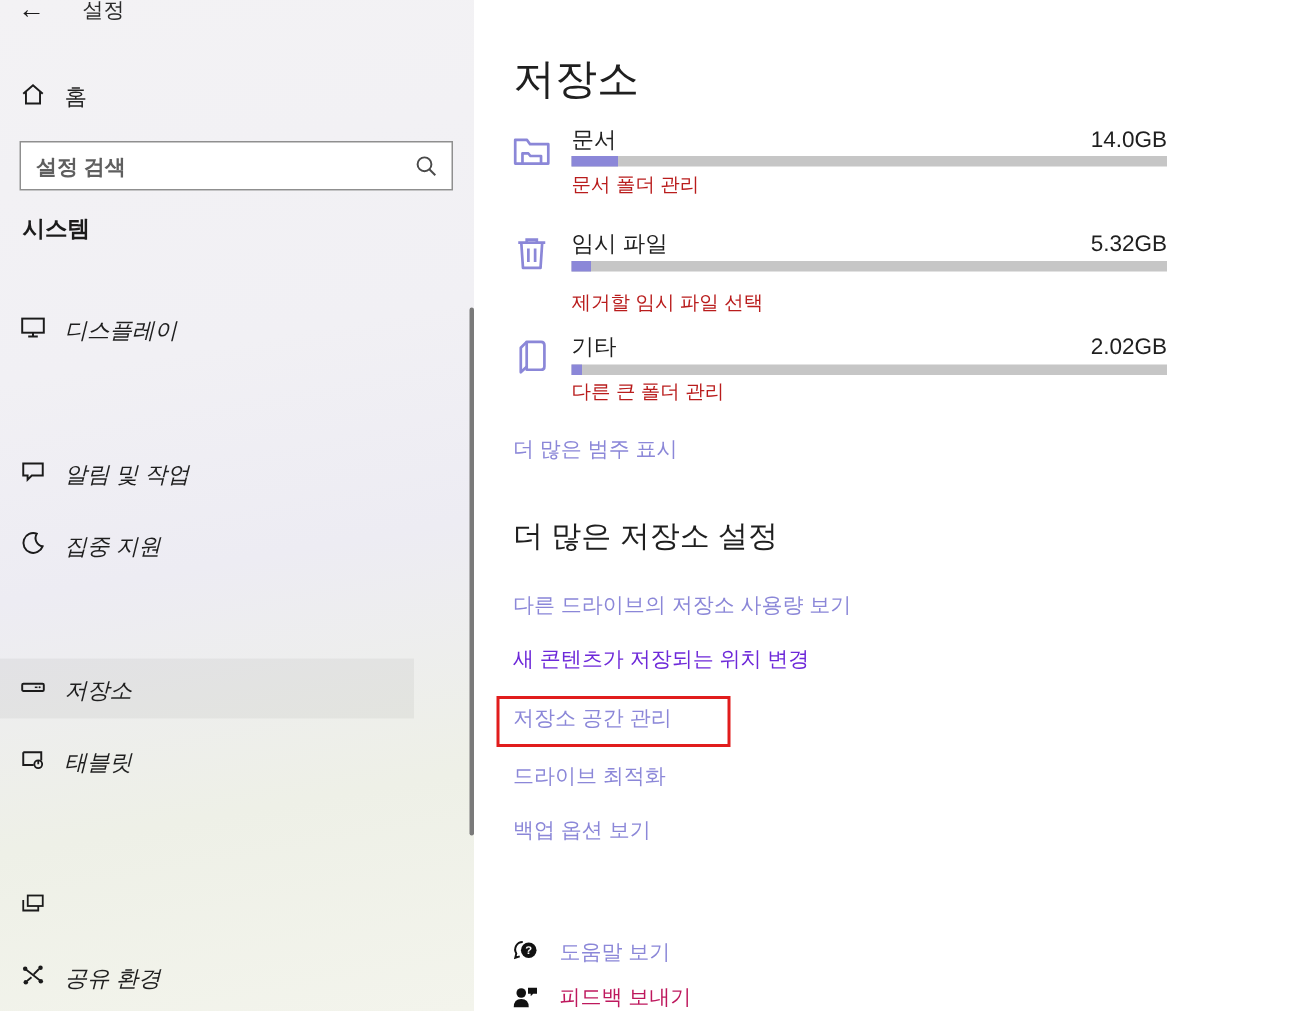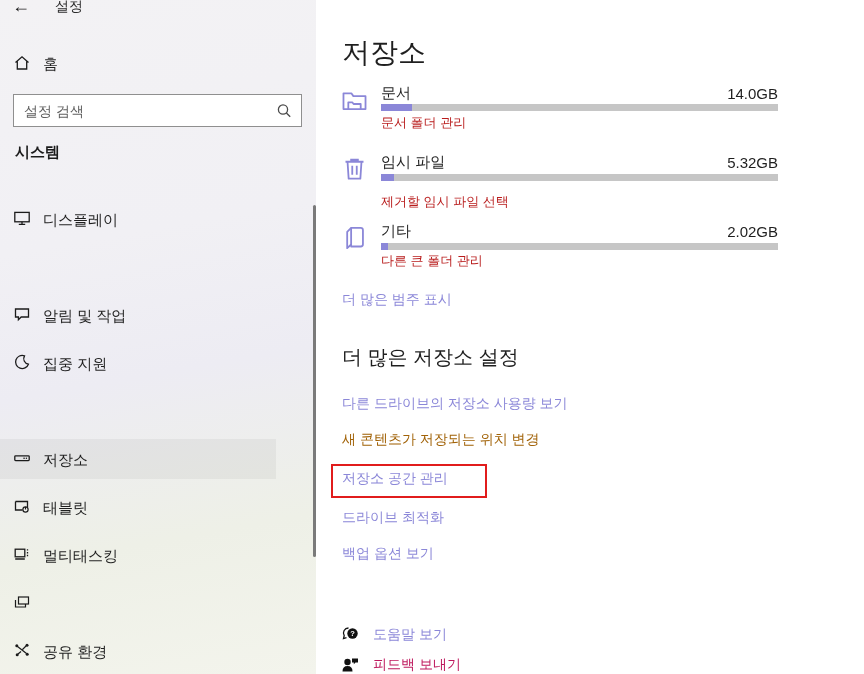--- a/index.html
+++ b/index.html
@@ -20,27 +20,28 @@
 
   .search-box {
     position:absolute; left:13px; top:94px; width:289px; height:33px;
     background:#fff; border:1px solid #8f8f8f;
   }
   .search-box input {
     position:absolute; left:0; top:0; width:100%; height:100%;
     border:none; outline:none; background:transparent;
     padding:0 34px 0 10px; font-size:14px; color:#333;
     font-family:"Liberation Sans","DejaVu Sans",sans-serif;
+    font-weight:bold;
   }
   .search-box input::placeholder { color:#5f5f5f; opacity:1; }
   .search-glyph { position:absolute; right:8px; top:7px; }
 
   .section-header { position:absolute; left:15px; top:143px; font-size:15px; font-weight:bold; color:#1b1b1b; }
 
-  .nav-item { position:absolute; left:0; width:276px; height:40px; cursor:pointer; }
+  .nav-item { position:absolute; left:0; width:276px; height:40px; cursor:pointer;font-style:italic; }
   .nav-item .icon { position:absolute; left:13px; top:10px; }
   .nav-item .lbl { position:absolute; left:43px; top:12px; font-size:15px; color:#1f1f1f; white-space:nowrap; }
   .nav-item.selected { background:rgba(0,0,0,0.045); }
   .accent-bar { position:absolute; left:0; top:0; width:4px; height:40px; }
 
   .side-scrollbar { position:absolute; left:313px; top:205px; width:3px; height:352px; background:#7a7a7a; border-radius:2px; }
 
   
   .win-btn { position:absolute; top:0px; width:26px; height:22px; text-align:center; font-size:13px; color:#1b1b1b; cursor:pointer; line-height:18px; }
 
@@ -143,29 +144,20 @@
     <span class="icon">
       <svg width="18" height="18" viewBox="0 0 18 18">
           <path d="M2.5 4.5 H14.5 V10 M2.5 4.5 V13 H9.5" fill="none" stroke="#1b1b1b" stroke-width="1.3"></path>
           <circle cx="12.5" cy="12.5" r="2.6" fill="none" stroke="#1b1b1b" stroke-width="1.2"></circle>
           <path d="M12.5 9.9 V12.5" stroke="#1b1b1b" stroke-width="1.2"></path>
         </svg>
     </span>
     <span class="lbl">태블릿</span>
   </div>
 
-  <div class="nav-item" style="top:535px">
-    <span class="icon">
-      <svg width="18" height="18" viewBox="0 0 18 18">
-          <rect x="2.2" y="4.2" width="9.6" height="7.6" fill="none" stroke="#1b1b1b" stroke-width="1.3"></rect>
-          <path d="M14.5 4.2 V5.6 M14.5 7 V8.4 M14.5 9.8 V11.2 M2.2 14 H11.8" stroke="#1b1b1b" stroke-width="1.3"></path>
-        </svg>
-    </span>
-    <span class="lbl">멀티태스킹</span>
-  </div>
 
   <div class="nav-item" style="top:583px">
     <span class="icon">
       <svg width="18" height="18" viewBox="0 0 18 18">
           <rect x="5.5" y="4" width="10" height="7" fill="none" stroke="#1b1b1b" stroke-width="1.2"></rect>
           <path d="M2.5 7 V14 H12.5 V11" fill="none" stroke="#1b1b1b" stroke-width="1.2"></path>
         </svg>
     </span>
   </div>
 
@@ -247,21 +239,21 @@
       <div class="fill" style="background: rgb(139, 135, 216); width: 1.8%;"></div>
     </div>
     <span class="sublink" style="top:252px">다른 큰 폴더 관리</span>
   </div>
 
   <span class="plink" style="top:291px;color:#8b87d8">더 많은 범주 표시</span>
 
   <h2 class="section-title">더 많은 저장소 설정</h2>
 
   <span class="plink" style="top:395px;color:#8b87d8">다른 드라이브의 저장소 사용량 보기</span>
-  <span class="plink" style="top:431px;color:#a16207">새 콘텐츠가 저장되는 위치 변경</span>
+  <span class="plink" style="top:431px;color:#6d28d9">새 콘텐츠가 저장되는 위치 변경</span>
   <span class="plink" style="top:470px;color:#8b87d8">저장소 공간 관리</span>
   <span class="plink" style="top:509px;color:#8b87d8">드라이브 최적화</span>
   <span class="plink" style="top:545px;color:#8b87d8">백업 옵션 보기</span>
 
   <div class="red-box"></div>
 
   <div class="foot-row" style="top:625px">
     <span class="icon">
       <svg width="19" height="19" viewBox="0 0 19 19">
           <path d="M7.5 3 A5 5 0 0 0 3.2 10.6 L2.5 13.5 L5.5 12.6" fill="none" stroke="#111" stroke-width="1.3"></path>

